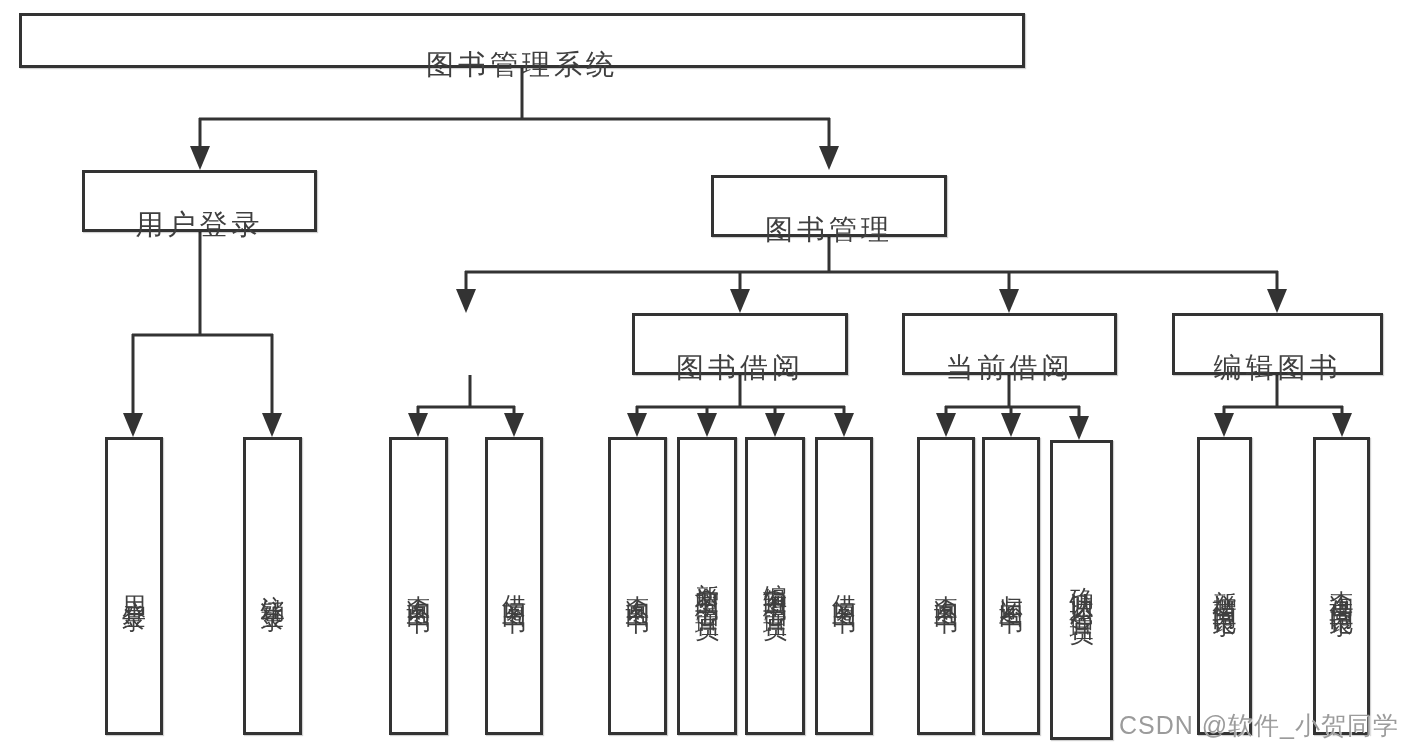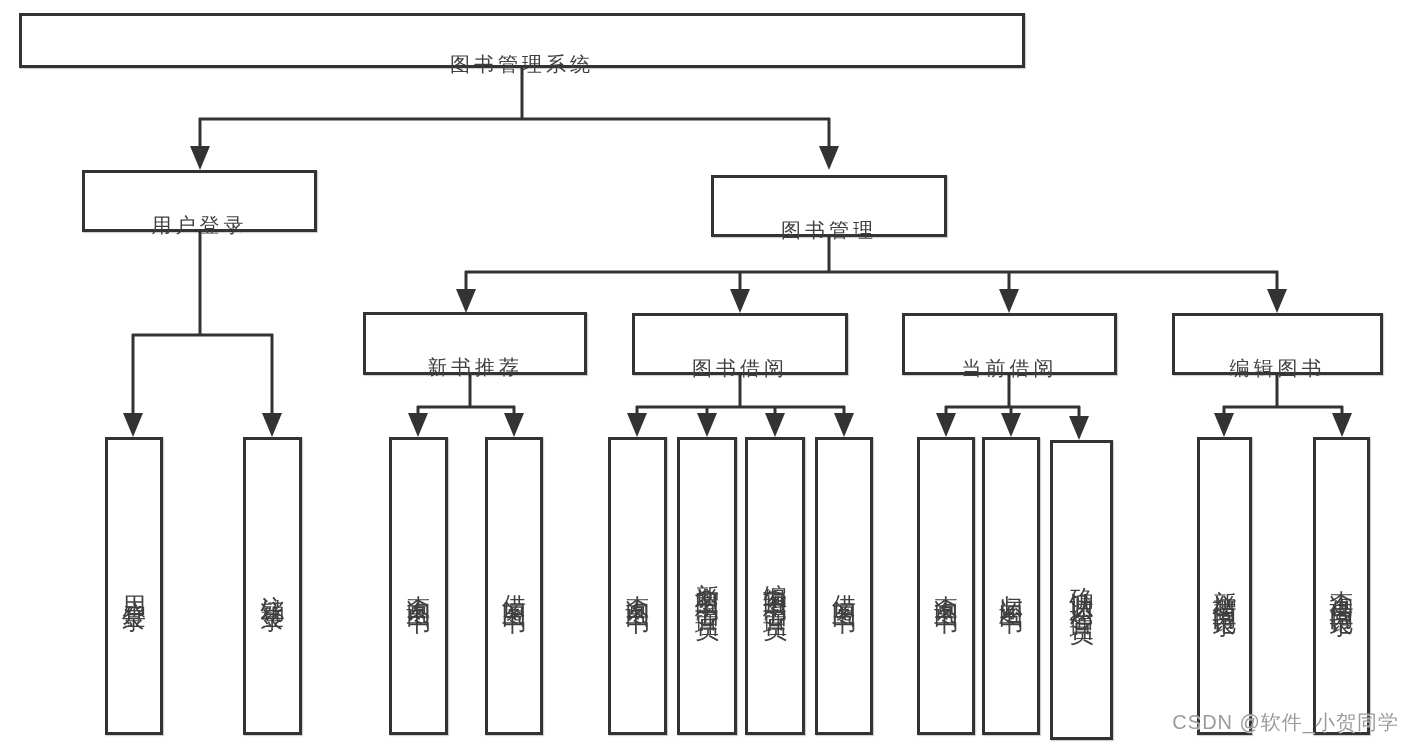--- a/index.html
+++ b/index.html
@@ -6,28 +6,28 @@
   .canvas{
     position:relative;width:1405px;height:747px;background:#ffffff;overflow:hidden;
     font-family:"Liberation Sans","DejaVu Sans",sans-serif;
   }
   .connectors{position:absolute;left:0;top:0;width:1405px;height:747px;}
   .node{
     position:absolute;box-sizing:border-box;background:#ffffff;
     border:3px solid #333333;display:flex;align-items:center;justify-content:center;
     color:#3f3f3f;box-shadow:1px 1px 1px rgba(0,0,0,0.18);
   }
-  .hnode span{font-size:20px;letter-spacing:4px;white-space:nowrap;margin-top:48px;}
+  .hnode span{font-size:28px;letter-spacing:4px;white-space:nowrap;margin-top:48px;}
   .vnode span{
     writing-mode:vertical-rl;text-orientation:mixed;
     font-size:24px;letter-spacing:5px;line-height:1;white-space:nowrap;
   }
   .watermark{
     position:absolute;right:6px;top:709px;z-index:5;
-    font-size:20px;letter-spacing:1px;color:#9b9b9b;
+    font-size:25px;letter-spacing:1px;color:#9b9b9b;
     text-shadow:1px 1px 0 rgba(255,255,255,0.7);
     white-space:nowrap;
   }
 </style>
 </head>
 <body>
 
 <div class="canvas">
 
   <svg class="connectors" viewBox="0 0 1405 747" xmlns="http://www.w3.org/2000/svg">
@@ -105,23 +105,20 @@
     <span>图书管理系统</span>
   </div>
 
   <div class="node hnode" style="left:82px;top:170px;width:235px;height:62px;">
     <span>用户登录</span>
   </div>
   <div class="node hnode" style="left:711px;top:175px;width:236px;height:62px;">
     <span>图书管理</span>
   </div>
 
-  <div class="node hnode" style="left:363px;top:312px;width:224px;height:63px;">
-    <span>新书推荐</span>
-  </div>
   <div class="node hnode" style="left:632px;top:313px;width:216px;height:62px;">
     <span>图书借阅</span>
   </div>
   <div class="node hnode" style="left:902px;top:313px;width:215px;height:62px;">
     <span>当前借阅</span>
   </div>
   <div class="node hnode" style="left:1172px;top:313px;width:211px;height:62px;">
     <span>编辑图书</span>
   </div>
 

